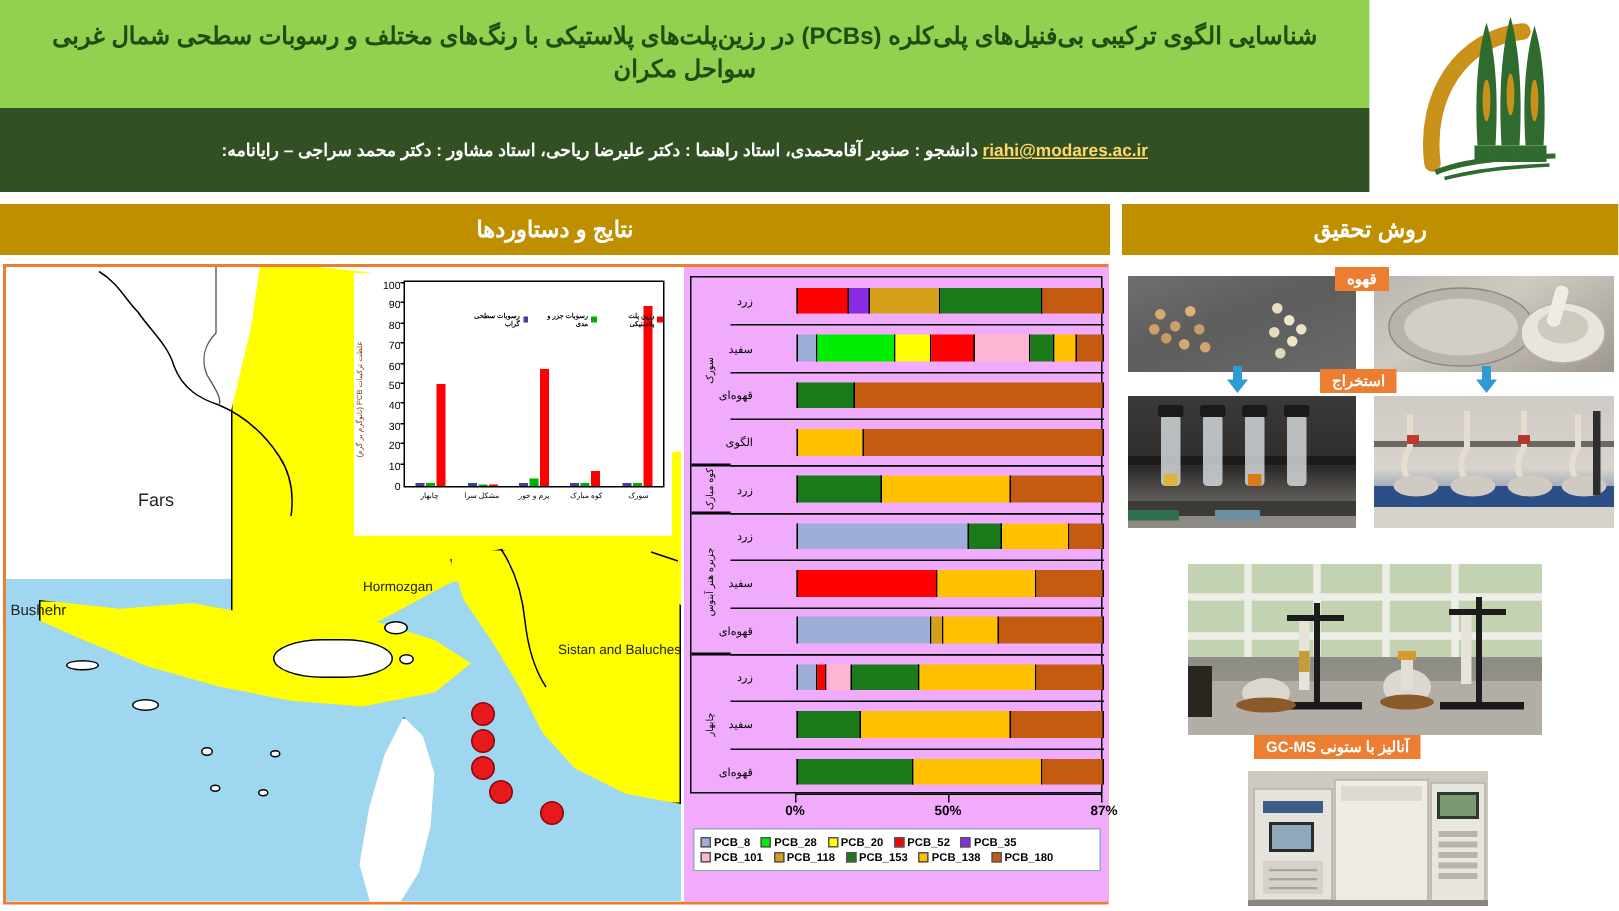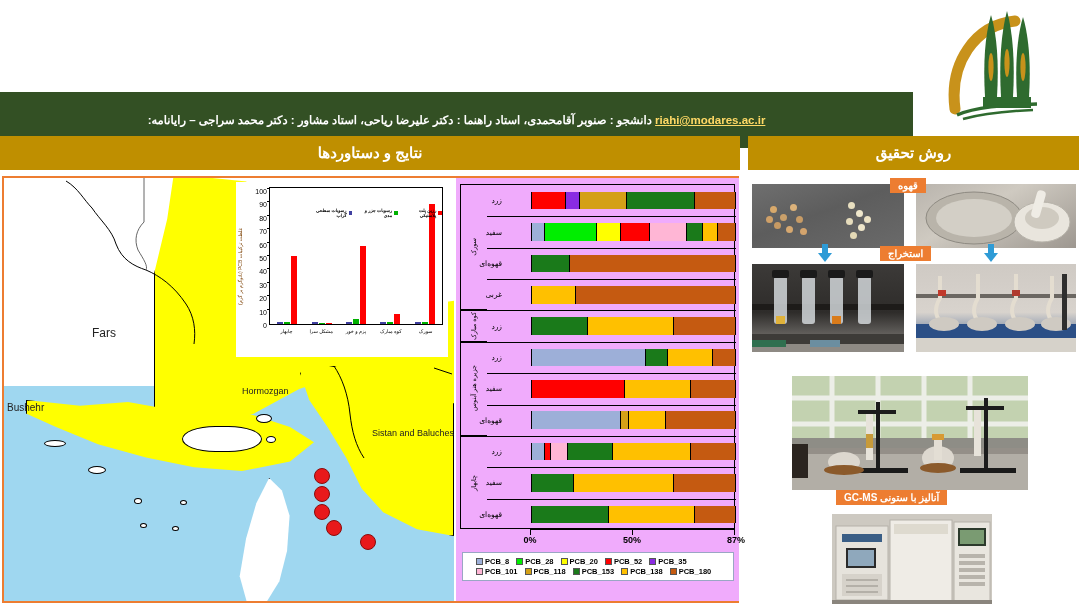--- a/index.html
+++ b/index.html
@@ -14,21 +14,21 @@
   
   .header { position:absolute; left:0; top:0; width:1079px; height:128px; }
   .header-green {
     position:absolute; left:0; top:0; width:913px; height:72px;
     background:#92d050;
     display:flex; align-items:center; justify-content:center;
   }
   .header-dark {
     position:absolute; left:0; top:72px; width:913px; height:56px;
     background:#335024;
-    display:flex; align-items:center; justify-content:center;margin-top:20px;
+    display:flex; align-items:center; justify-content:center;
   }
   .title-txt {
     color:#1e4d0f; font-weight:bold; font-size:16px; line-height:1.35;
     text-align:center; direction:rtl; padding:0 22px;
   }
   .subtitle-txt {
     color:#ffffff; font-weight:bold; font-size:11.5px;
     direction:rtl; text-align:center; padding:0 20px;
   }
   .subtitle-txt .mail { color:#ffd966; text-decoration:underline; direction:ltr; display:inline-block; }
@@ -138,21 +138,21 @@
   .stack-xaxis { position:absolute; left:74px; top:351px; width:205px; height:1px; background:#000; }
   .stack-xticks { position:absolute; left:74px; top:352px; width:205px; height:5px; }
   .stack-xticks i { position:absolute; width:1px; height:5px; background:#000; }
   .stack-xlabels { position:absolute; left:60px; top:357px; width:232px; font-size:9px; font-weight:bold; color:#000; }
   .stack-xlabels span { position:absolute; transform:translateX(-50%); }
 
   .stack-legend {
     position:absolute; left:6px; top:374px; width:272px;
     border:1px solid #9aa6c4; padding:3px 4px; background:#fff;
   }
-  .lg-row { display:flex; justify-content:flex-start; gap:7px; margin:1px 9px; }
+  .lg-row { display:flex; justify-content:flex-start; gap:7px; margin:1px 0; }
   .lg-it { display:flex; align-items:center; gap:2px; font-size:7.5px; color:#000; font-weight:bold; }
   .lg-sw { width:7px; height:7px; display:inline-block; border:1px solid #555; }
 
   
   .method-panel { position:absolute; left:748px; top:176px; width:331px; height:431px; background:#fff; }
   .photo { position:absolute; background:#cfcfcf; overflow:hidden; }
   .ph-label {
     position:absolute; background:#ed7d31; color:#fff; font-weight:bold;
     font-size:10px; direction:rtl; display:flex; align-items:center; justify-content:center;
     padding:2px 8px; z-index:5; white-space:nowrap;
@@ -172,20 +172,23 @@
   .p-glass  { background:linear-gradient(180deg,#cfcac4 0%,#d8d3cd 55%,#2b4f86 100%); }
   .p-window { background:linear-gradient(180deg,#dfe6d8 0%,#b9c9a8 38%,#8d8d87 70%,#b9b5ad 100%); }
   .p-gcms   { background:linear-gradient(170deg,#e8e6e0 0%,#dcd8d1 50%,#c7c3bb 100%); }
   .dotfield { position:absolute; inset:0; }
   .dotfield i { position:absolute; border-radius:50%; }
 </style>
 </head>
 <body>
 
 <div class="header">
+  <div class="header-green">
+    <div class="title-txt">شناسایی الگوی ترکیبی بی‌فنیل‌های پلی‌کلره (PCBs) در رزین‌پلت‌های پلاستیکی با رنگ‌های مختلف و رسوبات سطحی شمال غربی سواحل مکران</div>
+  </div>
   <div class="header-dark">
     <div class="subtitle-txt">
       <span class="mail">riahi@modares.ac.ir</span>
       <span>دانشجو : صنوبر آقامحمدی، استاد راهنما : دکتر علیرضا ریاحی، استاد مشاور : دکتر محمد سراجی – رایانامه:</span>
     </div>
   </div>
   <div class="logo-strip-a"></div>
   <div class="logo-strip-b"></div>
   <div class="logo-box">
     <svg width="110" height="118" viewBox="0 0 110 118">
@@ -358,21 +361,21 @@
         </div>
         <div class="cat-cell" style="top: 62.7273px; height: 31.3636px;">
           <span>قهوه‌ای</span>
         </div>
         <div class="sep" style="top: 94.0909px; width: 249px;"></div>
         <div class="srow" style="top: 69.6273px; height: 17.5636px; left: 70px; width: 205px;">
           <i style="width: 19%; background: rgb(26, 122, 26);"></i>
           <i style="width: 81%; background: rgb(197, 90, 17);"></i>
         </div>
         <div class="cat-cell" style="top: 94.0909px; height: 31.3636px;">
-          <span>غربی</span>
+          <span>الگوی</span>
         </div>
         <div class="sep" style="top: 125.455px; width: 249px;"></div>
         <div class="srow" style="top: 100.991px; height: 17.5636px; left: 70px; width: 205px;">
           <i style="width: 22%; background: rgb(255, 192, 0);"></i>
           <i style="width: 78%; background: rgb(197, 90, 17);"></i>
         </div>
         <div class="gsep" style="top: 125.455px; width: 275px;"></div>
         <div class="grp-cell" style="top: 125.455px; height: 31.3636px;">
           <span>کوه مبارک</span>
         </div>

